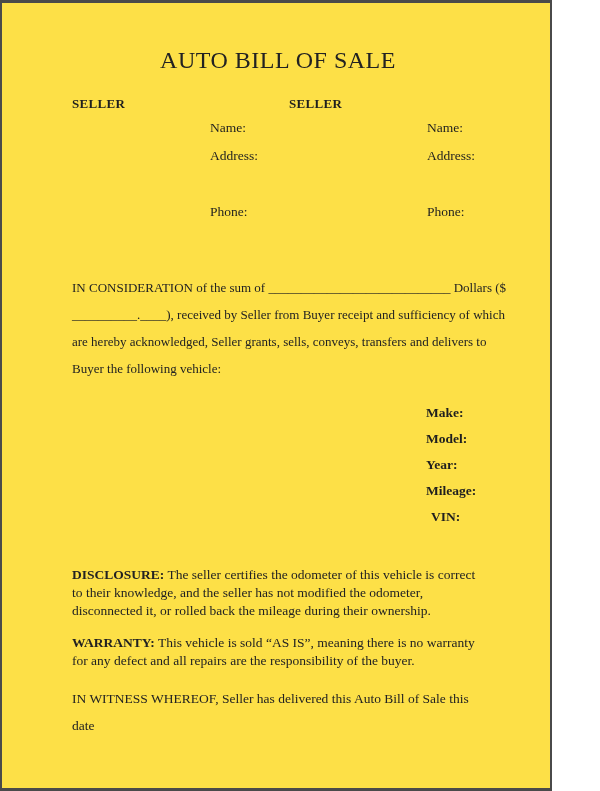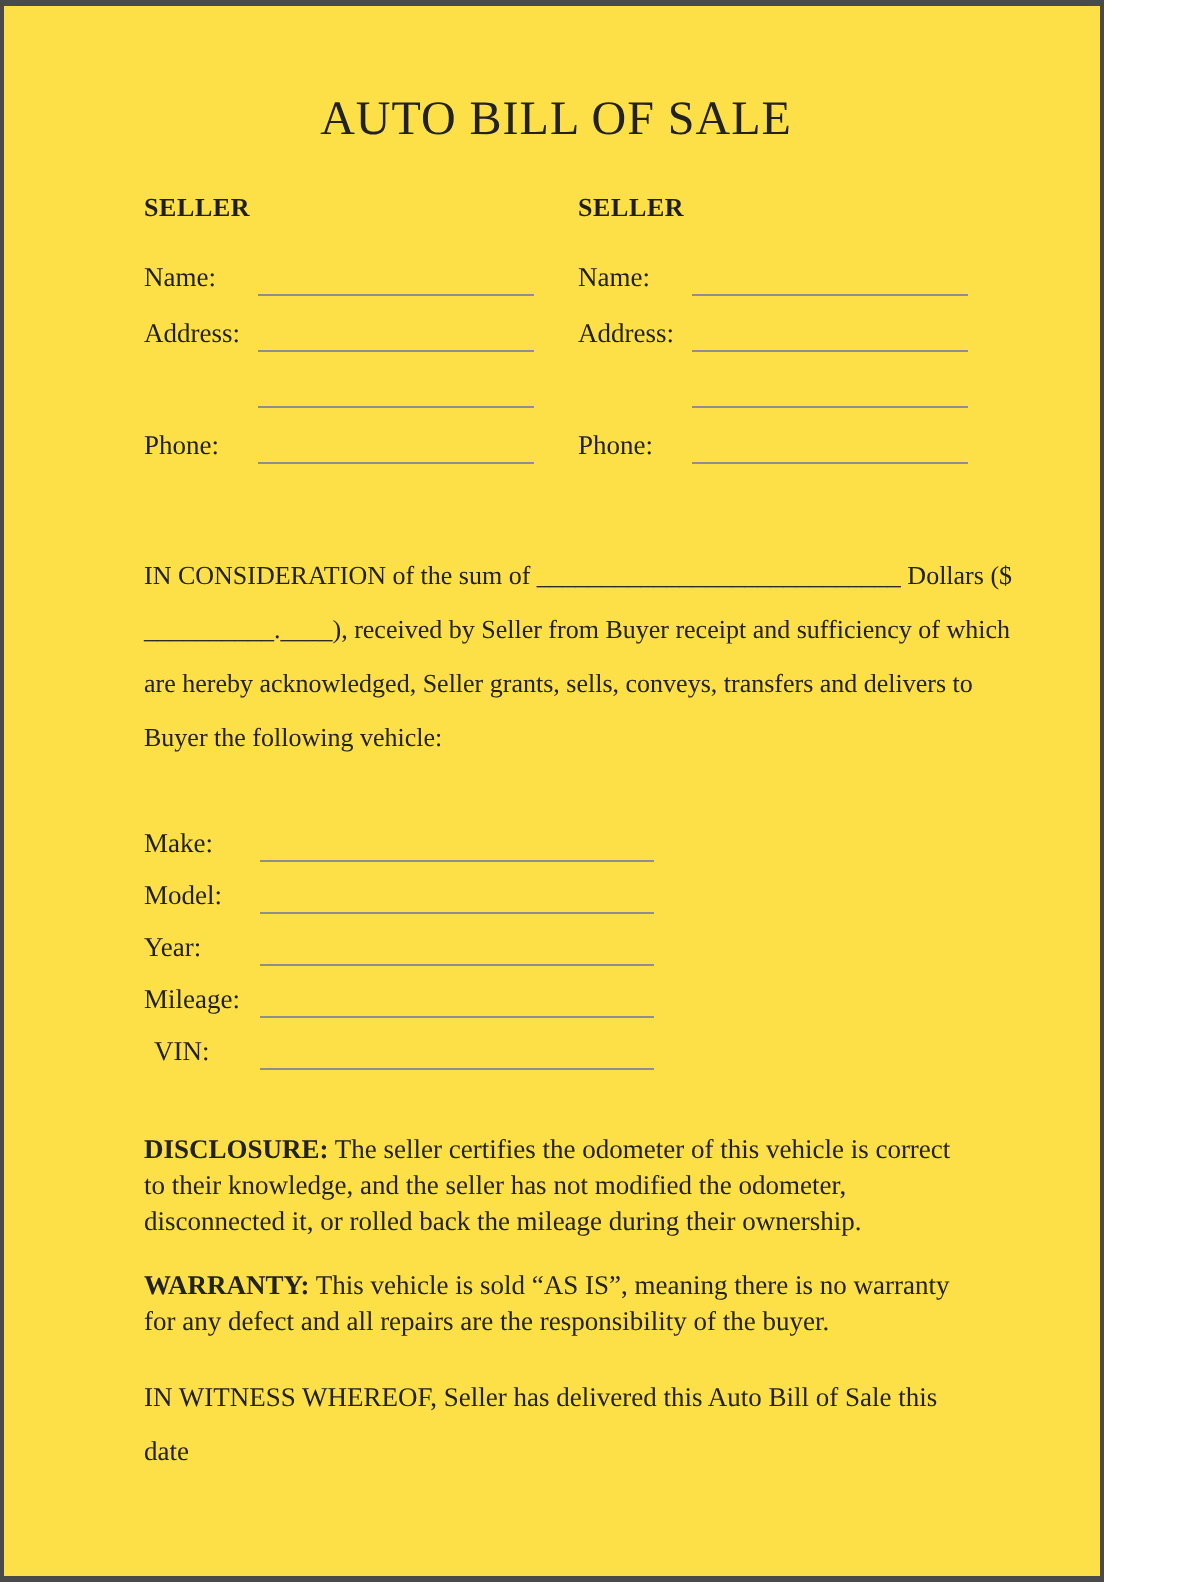--- a/index.html
+++ b/index.html
@@ -28,34 +28,34 @@
 
   
   .parties {
     margin-top: 22px;
     display: grid;
     grid-template-columns: 1fr 1fr;
     column-gap: 22px;
     font-size: 13.5px;
   }
   .party-header { font-weight: bold; font-size: 13px; letter-spacing: 0.3px; margin-bottom: 8px; }
-  .field-row { display: flex; align-items: flex-end; height: 28px; }
+  .field-row { display: flex; align-items: flex-end; height: 28px; flex-direction: column; }
   .field-row .label { width: 57px; flex: 0 0 57px; padding-bottom: 1px; }
   .rule {
     flex: 1; height: 18px;
     border-bottom: 1px solid #8e8e8e;
   }
 
   
   .consideration { margin-top: 42px; font-size: 13px; line-height: 27px; color: #222; white-space: nowrap; }
 
   
   .vehicle { margin-top: 23px; font-size: 13.5px; }
   .vehicle .field-row { height: 26px; }
-  .vehicle .label { font-weight: normal; width: 58px; flex: 0 0 58px; }
+  .vehicle .label { font-weight: bold; width: 58px; flex: 0 0 58px; }
   .vehicle .label.indent { padding-left: 5px; }
   .vehicle .rule { flex: 0 0 197px; }
 
   
   .legal { margin-top: 31px; font-size: 13.5px; line-height: 18px; color: #222; }
   .legal.warranty { margin-top: 14px; }
   .legal b { font-weight: bold; }
 
   .witness { margin-top: 15px; font-size: 13.5px; line-height: 27px; color: #222; }
   .date-blank { color: #777; letter-spacing: 0.5px; }

